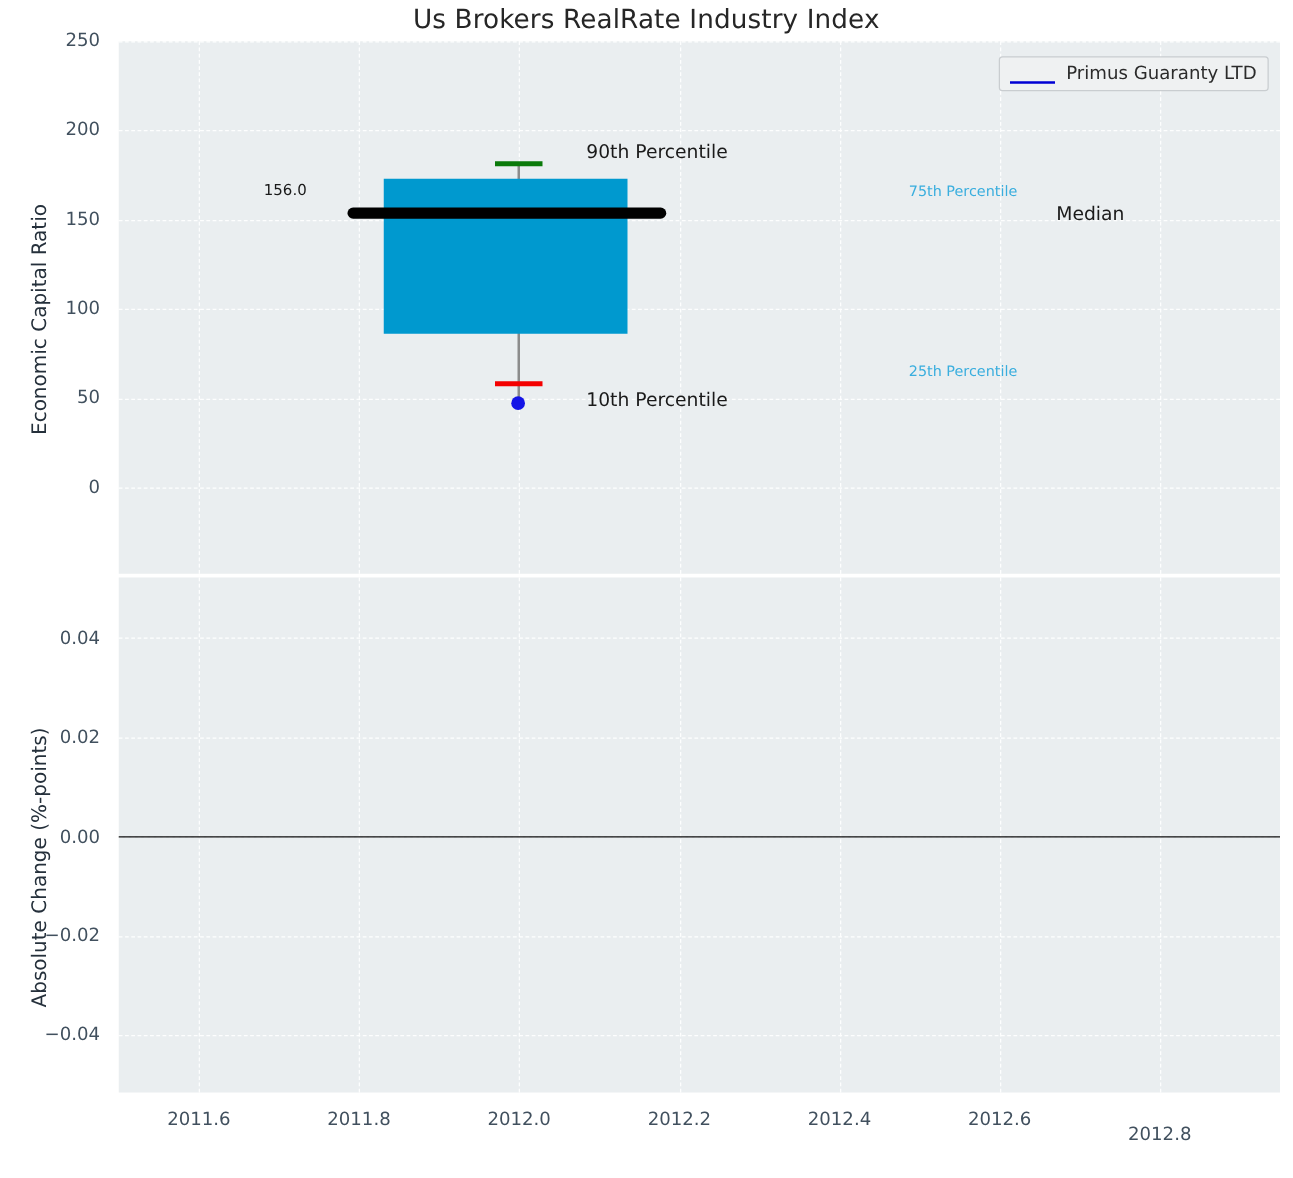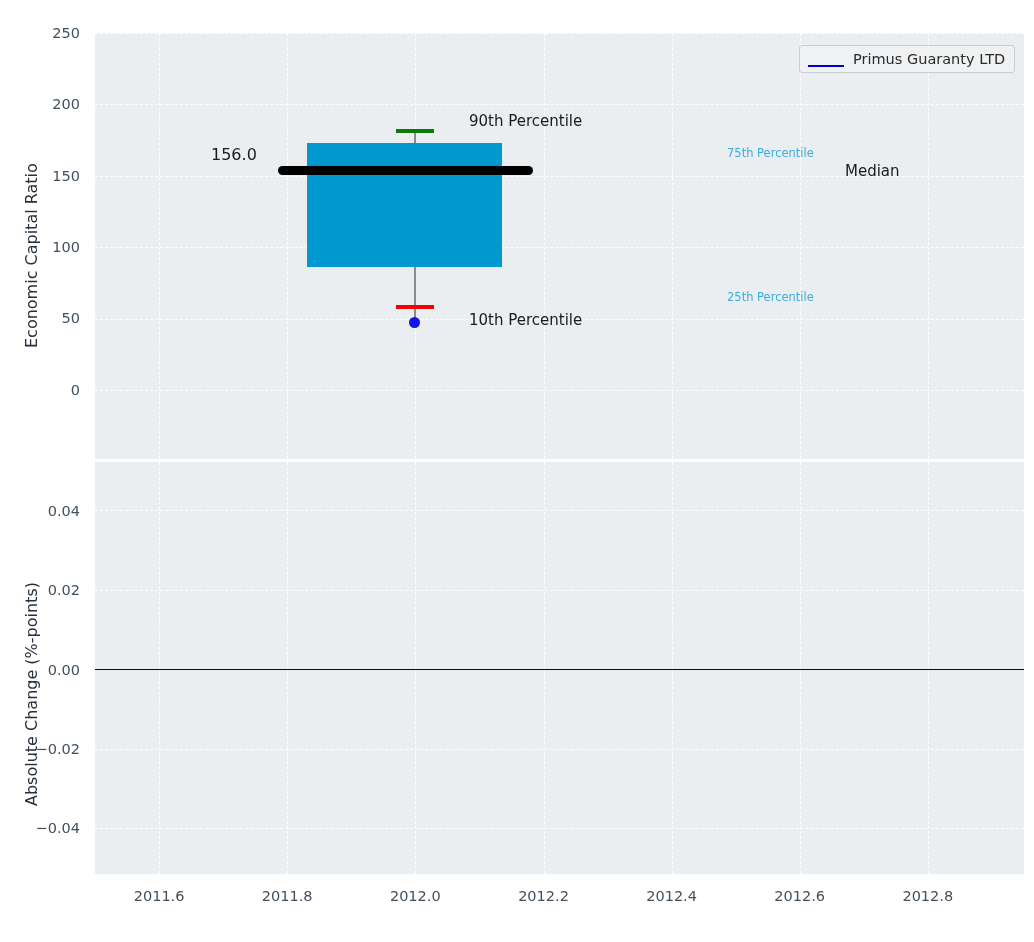--- a/index.html
+++ b/index.html
@@ -35,37 +35,38 @@
   .median-line{position:absolute;background:#000000;height:9px;border-radius:4.5px;}
   .whisker{position:absolute;width:2px;background:#8c8c8c;}
   .cap{position:absolute;height:3.5px;}
   .cap-hi{background:#0a7a0a;}
   .cap-lo{background:#f40000;}
   .dot{position:absolute;width:11px;height:11px;border-radius:50%;
        background:#1414e6;}
 
   .ann{position:absolute;font-size:15px;color:#1a1a1a;white-space:nowrap;text-align:center;}
   .ann-pct{position:absolute;font-size:11.5px;color:#3aaede;white-space:nowrap;}
-  .ann-val{position:absolute;font-size:16px;color:#1a1a1a;white-space:nowrap;}
+  .ann-val{position:absolute;font-size:12px;color:#1a1a1a;white-space:nowrap;}
 
   .zero-line{position:absolute;left:0;width:100%;height:0;
              border-top:1.8px solid #0d0d0d;}
 
   
   #legend{position:absolute;left:799px;top:45px;
           background:#eff1f2;border:1px solid #c9cdd0;border-radius:3px;
           padding:5px 9px 5px 8px;display:flex;align-items:flex-end;gap:9px;}
   #legend .lg-line{width:36px;height:0;border-top:2.4px solid #0000d4;}
   #legend .lg-text{font-size:14.5px;color:#2b2b2b;white-space:nowrap;}
 </style>
 </head>
 <body>
 
 <div id="figure">
 
+  <div class="title">Us Brokers RealRate Industry Index</div>
 
   <div class="panel" id="panel-top">
 
     <div class="grid-h" style="top:0px;"></div>
     <div class="grid-h" style="top:71.4px;"></div>
     <div class="grid-h" style="top:142.8px;"></div>
     <div class="grid-h" style="top:214.2px;"></div>
     <div class="grid-h" style="top:285.6px;"></div>
     <div class="grid-h" style="top:357px;"></div>
 
@@ -135,16 +136,16 @@
   <div class="ytick-in" style="left:-6px;top:820px;width:86px;">−0.04</div>
 
   <div class="ylabel" style="left:22px;top:806px;">Absolute Change (%-points)</div>
 
   <div class="xtick" style="left:99.1px;">2011.6</div>
   <div class="xtick" style="left:227.2px;">2011.8</div>
   <div class="xtick" style="left:355.3px;">2012.0</div>
   <div class="xtick" style="left:483.5px;">2012.2</div>
   <div class="xtick" style="left:611.6px;">2012.4</div>
   <div class="xtick" style="left:739.7px;">2012.6</div>
-  <div class="xtick" style="left:867.8px;">2012.8</div>
+  <div class="xtick" style="left:867.8px;margin-top:12px;">2012.8</div>
 
 
 </div>
 
 </body></html>

